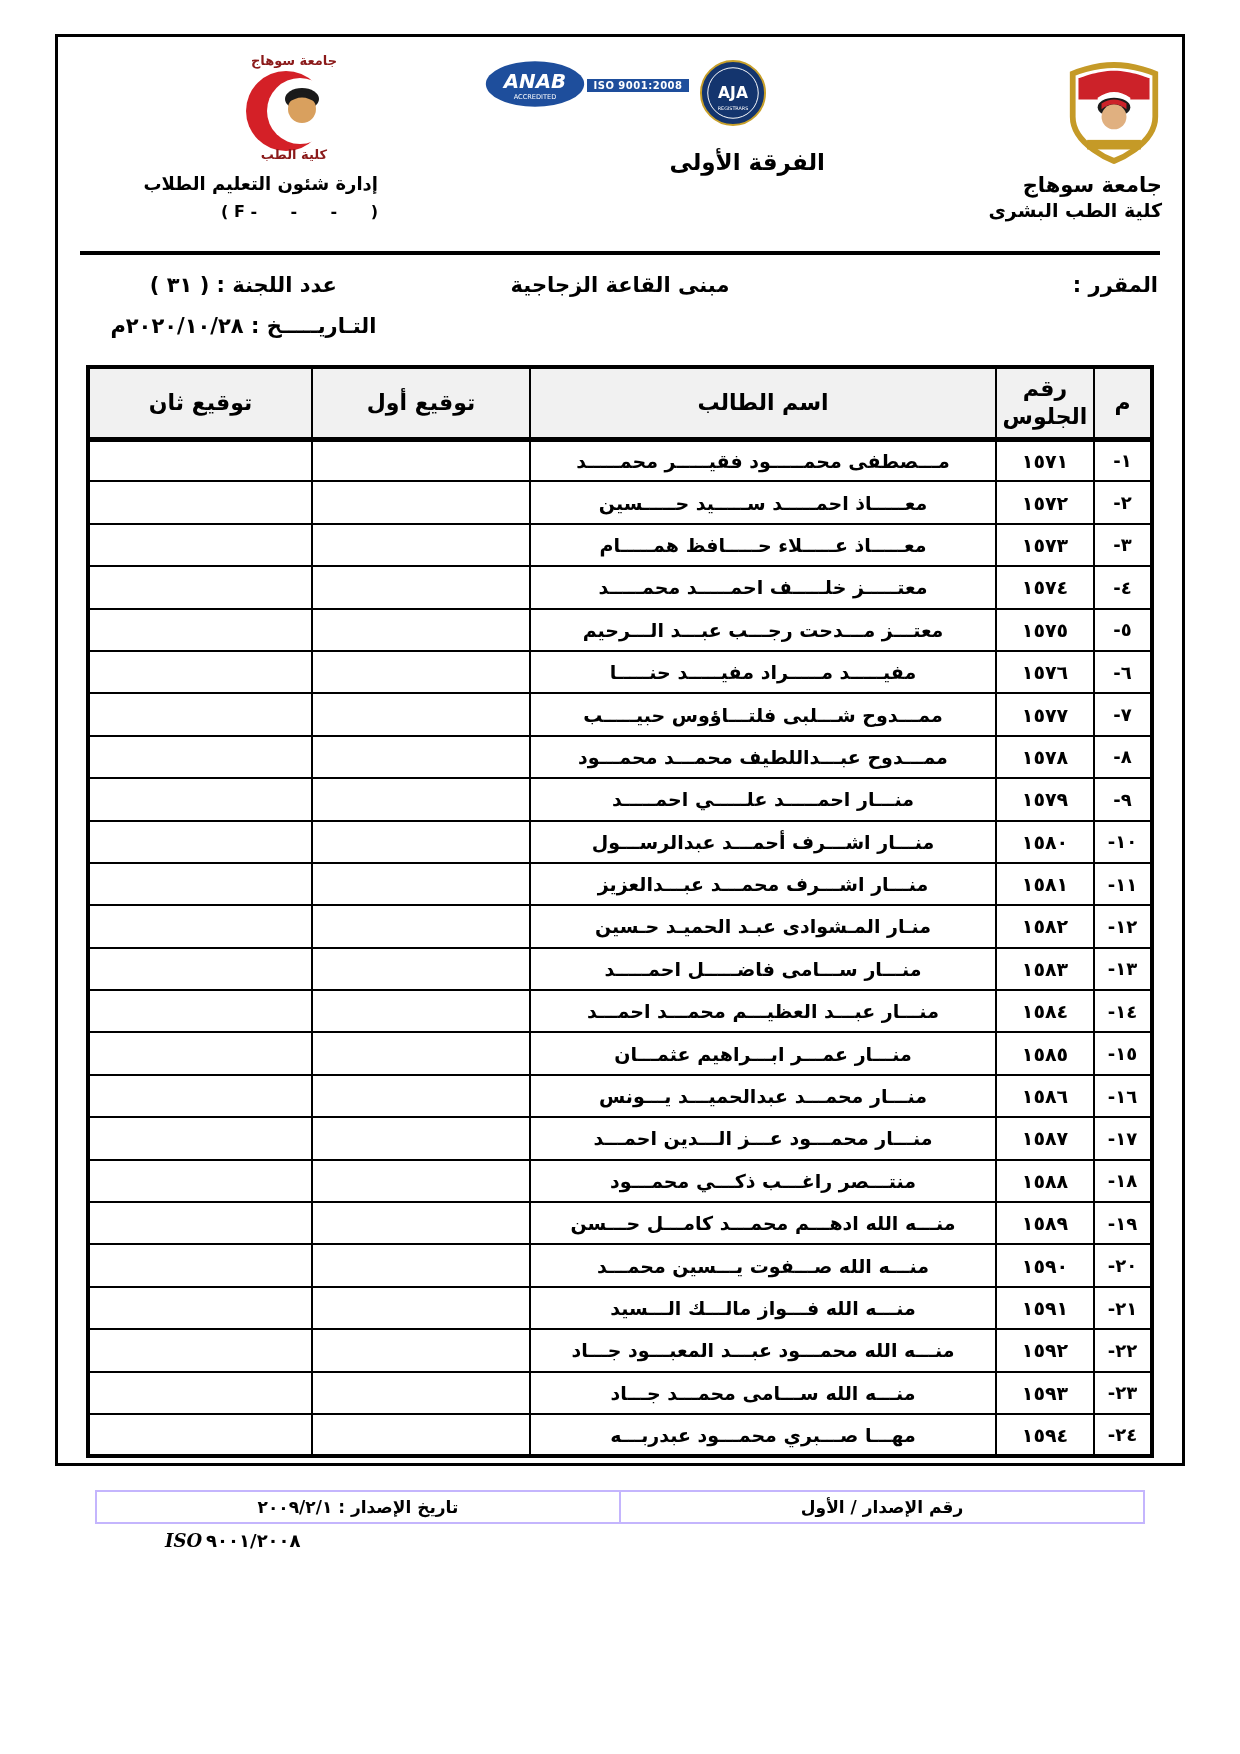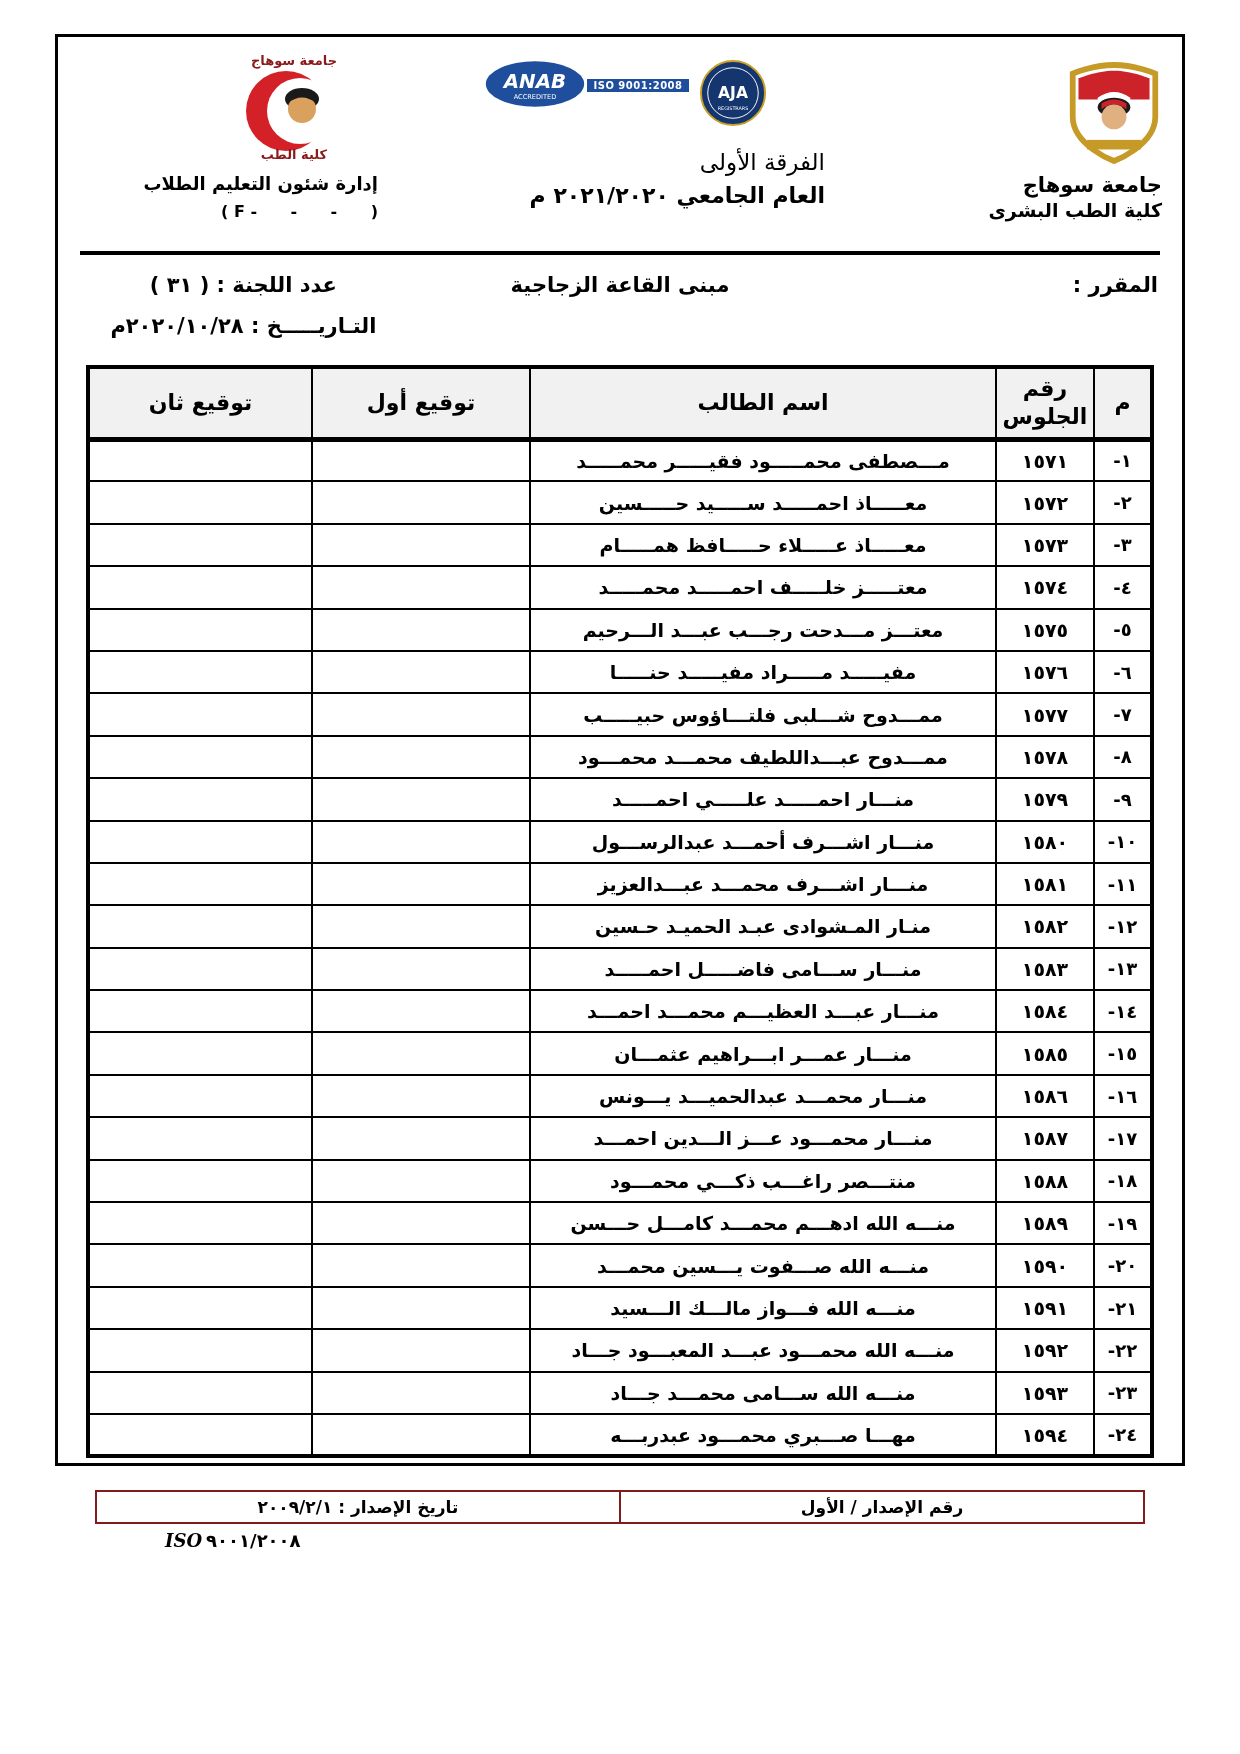--- a/index.html
+++ b/index.html
@@ -27,21 +27,21 @@
 
   .univ-name { font-size:21px; font-weight:bold; margin-top:4px; }
   .fac-name  { font-size:19px; font-weight:bold; margin-top:2px; }
 
   .logos { display:flex; justify-content:center; align-items:flex-start; gap:10px; height:86px; }
   .anab-wrap { display:flex; flex-direction:row; align-items:center; }
   .iso-tag {
     background:#1e4e9c; color:#fff; font-size:10px; font-weight:bold;
     padding:1px 6px; margin-top:2px; letter-spacing:0.5px;
   }
-  .grade-title { font-size:23px; font-weight:normal; margin-top:4px; }
+  .grade-title { font-size:23px; font-weight:bold; margin-top:4px; }
   .year-title  { font-size:22px; font-weight:bold; margin-top:8px; }
 
   .admin-office { font-size:18px; font-weight:bold; margin-top:6px; }
   .form-code { font-size:16px; font-weight:bold; margin-top:8px; white-space:pre; }
 
   
   .divider { border-top:4px solid #000; margin:0 2px 10px 2px; }
 
   
   .info {
@@ -74,21 +74,21 @@
     overflow:hidden; white-space:nowrap;
   }
   .roster td:nth-child(1) { font-size:18px; }
   .roster td:nth-child(2) { font-size:19px; letter-spacing:3px; }
   .roster td:nth-child(3) { font-size:19px; }
 
   
   .footer { width:1050px; margin:24px auto 0 auto; }
   table.footer-table { width:100%; border-collapse:collapse; }
   .footer-table td {
-    border:2px solid #7f1d1d; height:32px;
+    border:2px solid #c4b5fd; height:32px;
     text-align:center; font-size:17px; font-weight:bold; width:50%;
   }
   .iso-line {
     margin-top:6px; padding-left:70px;
     font-size:18px; font-weight:bold; text-align:left;
   }
   .iso-word { font-style:italic; font-family:"DejaVu Serif", serif; margin-right:4px; }
 
   svg text { font-family:"DejaVu Sans", sans-serif; }
 </style>
@@ -125,21 +125,20 @@
             <div class="iso-tag">ISO 9001:2008</div>
           </div>
           <svg width="68" height="68" viewBox="0 0 70 70">
             <circle cx="35" cy="35" r="33" fill="#14356e" stroke="#c8a02a" stroke-width="2"></circle>
             <circle cx="35" cy="35" r="26" fill="none" stroke="#ffffff" stroke-width="1"></circle>
             <text x="35" y="40" text-anchor="middle" fill="#fff" font-size="16" font-weight="bold">AJA</text>
             <text x="35" y="52" text-anchor="middle" fill="#fff" font-size="5">REGISTRARS</text>
           </svg>
         </div>
         <div class="grade-title">الفرقة الأولى</div>
-        <div class="year-title">العام الجامعي ٢٠٢١/٢٠٢٠ م</div>
       </div>
 
       <div class="h-col h-left">
         <svg width="168" height="112" viewBox="0 0 168 112">
           <text x="84" y="14" text-anchor="middle" fill="#8b1a1a" font-size="13" font-weight="bold">جامعة سوهاج</text>
           <circle cx="76" cy="60" r="40" fill="#d42027"></circle>
           <circle cx="90" cy="60" r="33" fill="#ffffff"></circle>
           <ellipse cx="92" cy="48" rx="17" ry="11" fill="#1a1a1a"></ellipse>
           <circle cx="92" cy="58" r="14" fill="#d9a05e"></circle>
           <path d="M78,52 q14,-11 28,0 l0,-7 q-14,-9 -28,0 Z" fill="#1a1a1a"></path>

